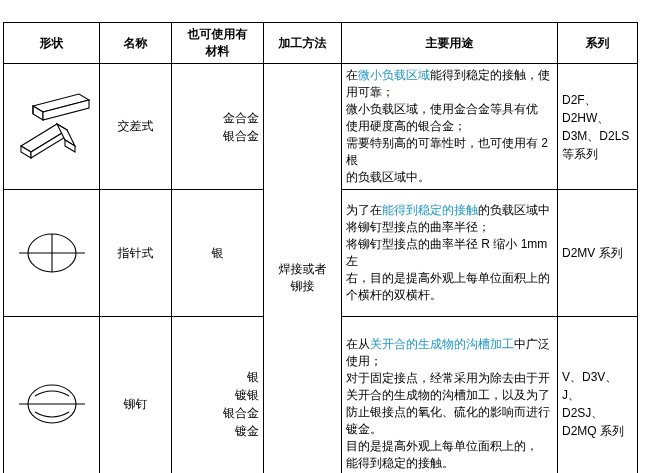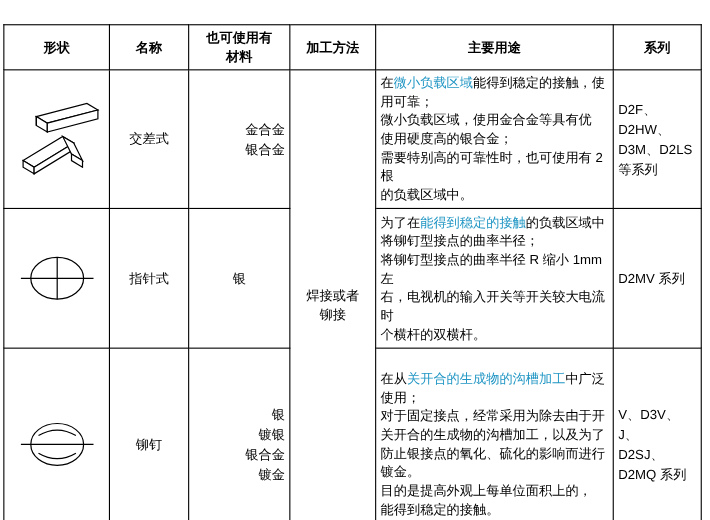--- a/index.html
+++ b/index.html
@@ -173,21 +173,21 @@
             </svg>
           </div>
         </td>
         <td class="c-name">指针式</td>
         <td class="c-material">银</td>
         <td class="c-use">
           <div class="lines">
             <div><span>为了在</span><span class="hl">能得到稳定的接触</span><span>的负载区域中</span></div>
             <div>将铆钉型接点的曲率半径；</div>
             <div>将铆钉型接点的曲率半径 R 缩小 1mm 左</div>
-            <div>右，电视机的输入开关等开关较大电流时</div>
+            <div>右，目的是提高外观上每单位面积上的</div>
             <div>个横杆的双横杆。</div>
           </div>
         </td>
         <td class="c-series">
           <div class="series-lines">
             <div>D2MV 系列</div>
           </div>
         </td>
       </tr>
 

